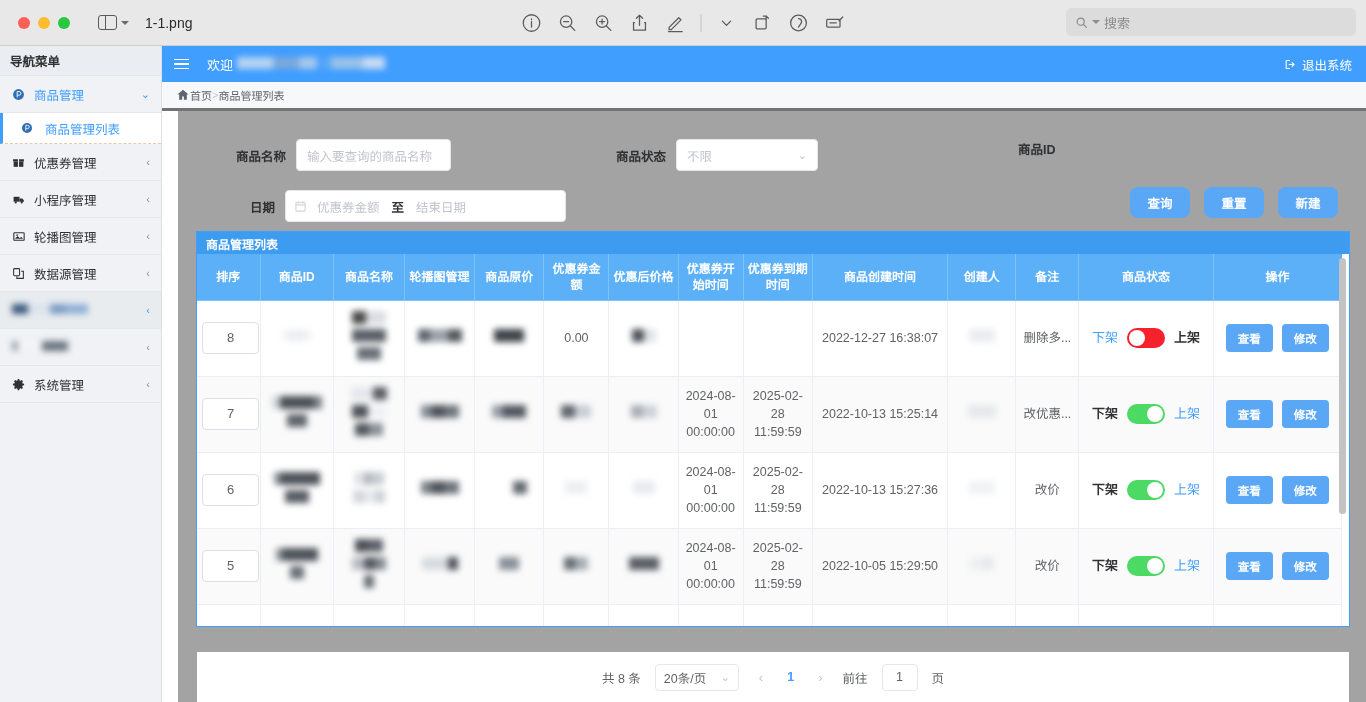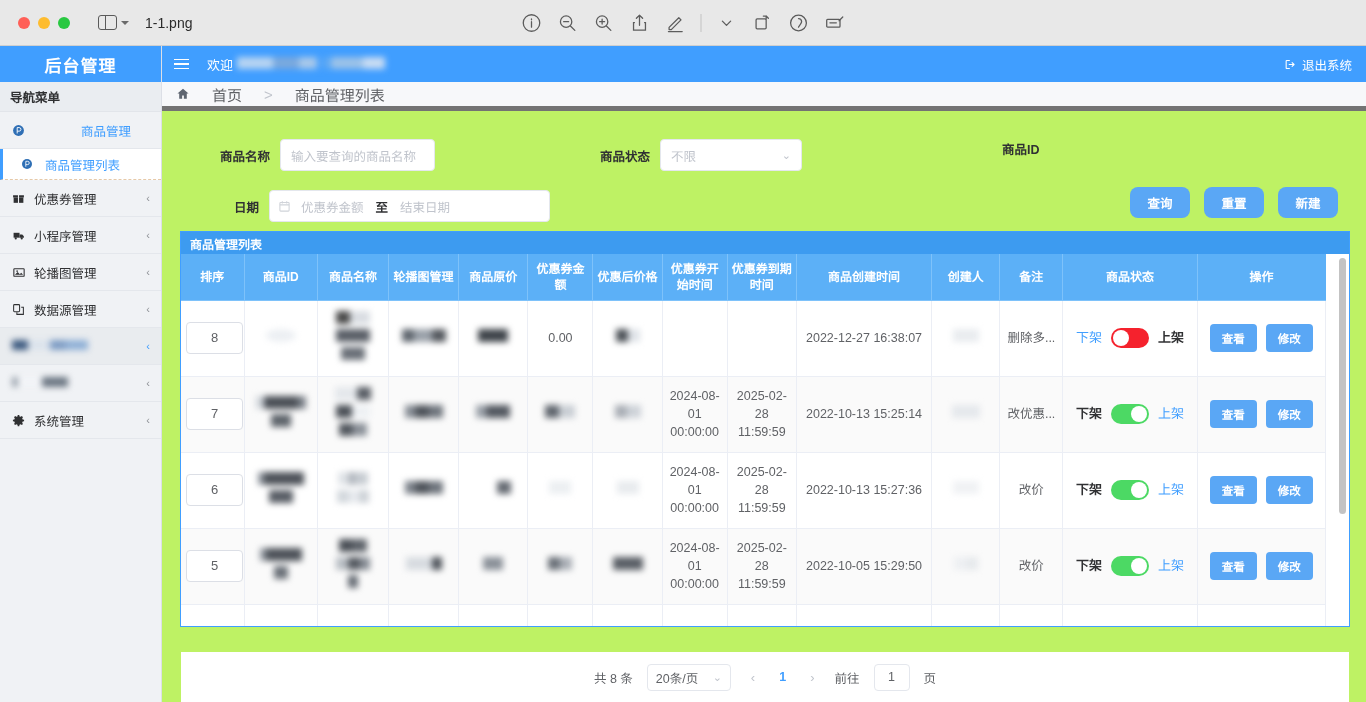--- a/index.html
+++ b/index.html
@@ -83,21 +83,21 @@
     font-weight: 700;
     background: #eaedf1; border-bottom: 1px solid #e2e5ea;
   }
   .menu { list-style: none; }
   .menu-item {
     height: 37px; display: flex; align-items: center;
     padding: 0 11px 0 12px; font-size: 12.5px;
     color: #303133; border-bottom: 1px solid #e4e7ec;
     cursor: pointer; position: relative;
   }
-  .menu-item.open { color: #409eff; gap: 47px; }
+  .menu-item.open { color: #409eff; }
   .menu-item.shaded { background: #e9ecef; }
   .mi-icon { width: 15px; display:flex; align-items:center; margin-right: 7px; flex:0 0 15px;}
   .mi-label { flex: 1; white-space: nowrap; }
   .arrow { font-size: 11px; color: #909399; line-height: 1; }
   .arrow.down { color: #409eff; }
   .submenu-item {
     height: 31px; display: flex; align-items: center;
     background: #ffffff; font-size: 12.5px; color: #409eff;
     padding-left: 18px; border-left: 3px solid #409eff;
     border-bottom: 1px dashed #e6c9a8; cursor: pointer;
@@ -115,29 +115,29 @@
     display: flex; align-items: center; padding: 0 14px 0 12px;
     flex: 0 0 36px;
   }
   .hamburger { display:flex; flex-direction: column; gap: 3px; margin-right: 18px; cursor:pointer;}
   .hamburger span { display:block; width: 15px; height: 1.6px; background: #fff; }
   .welcome { font-size: 13px; display: flex; align-items: center; gap: 2px; }
   .logout { margin-left: auto; font-size: 12.5px; display: flex; align-items: center; gap: 5px; cursor: pointer; }
 
   .breadcrumb {
     height: 29px; background: #f7f8fa;
-    border-bottom: 5px solid #737373;
-    display: flex; align-items: center; gap: 22px;
-    padding-left: 14px; font-size: 15px; color: #606266;
+    border-bottom: 3px solid #737373;
+    display: flex; align-items: center; gap: 0;
+    padding-left: 14px; font-size: 11px; color: #606266;
     flex: 0 0 29px;
   }
   .bc-sep { color: #c0c4cc; }
   .bc-cur { color: #606266; }
 
-  .content { flex: 1; background: #bef264; padding: 16px 16px 0 18px; overflow: hidden; position: relative; }
+  .content { flex: 1; background: #a3a3a3; padding: 16px 16px 0 18px; overflow: hidden; position: relative; margin-left: 16px; }
 
   
   .filters { position: relative; height: 104px; }
   .frow { display: flex; align-items: center; }
   .flabel { font-size: 12.5px; color: #303133; font-weight: 700; margin-right: 10px; }
   .fctl {
     height: 32px; border: 1px solid #e4e7ed; border-radius: 4px;
     background: #fff; display: flex; align-items: center;
     padding: 0 10px; font-size: 12.5px; color: #c0c4cc;
   }
@@ -284,26 +284,33 @@
     <svg class="tbi" viewBox="0 0 24 24" fill="none" stroke="currentColor" stroke-width="1.4">
       <circle cx="12" cy="12" r="8.6"></circle>
         <path d="M12 16.5c2.2-3 3.4-4.6 3.4-6.1A3.4 3.4 0 0012 7.2" stroke-linecap="round"></path>
     </svg>
     <svg class="tbi" viewBox="0 0 24 24" fill="none" stroke="currentColor" stroke-width="1.4">
       <rect x="3.5" y="8" width="14.5" height="8.5" rx="1"></rect>
         <path d="M7 11.8h7M21 5.5L17 9.5" stroke-linecap="round"></path>
     </svg>
   </div>
 
+  <div class="mac-search">
+    <svg width="13" height="13" viewBox="0 0 24 24" fill="none" stroke="#8a8a8a" stroke-width="2.1">
+      <circle cx="10.5" cy="10.5" r="6.5"></circle>
+        <path d="M15.5 15.5L21 21" stroke-linecap="round"></path>
+    </svg>
+    <span class="chev-sm" style="border-top-color:#8a8a8a"></span>
+    <span class="ph">搜索</span>
+  </div>
 </div>
 
 <div class="app">
 
   <aside class="sidebar">
-    <div class="brand">后台管理</div>
     <div class="nav-title">导航菜单</div>
 
     <ul class="menu">
       <li class="menu-item open">
         <span class="mi-icon">
           <svg width="13" height="13" viewBox="0 0 24 24">
               <circle cx="12" cy="12" r="10" fill="#2f6fb5"></circle>
               <path d="M9.6 17.5V6.6h3.6a3.3 3.3 0 010 6.6H9.6" fill="none" stroke="#fff" stroke-width="1.7"></path>
             </svg>
         </span>

